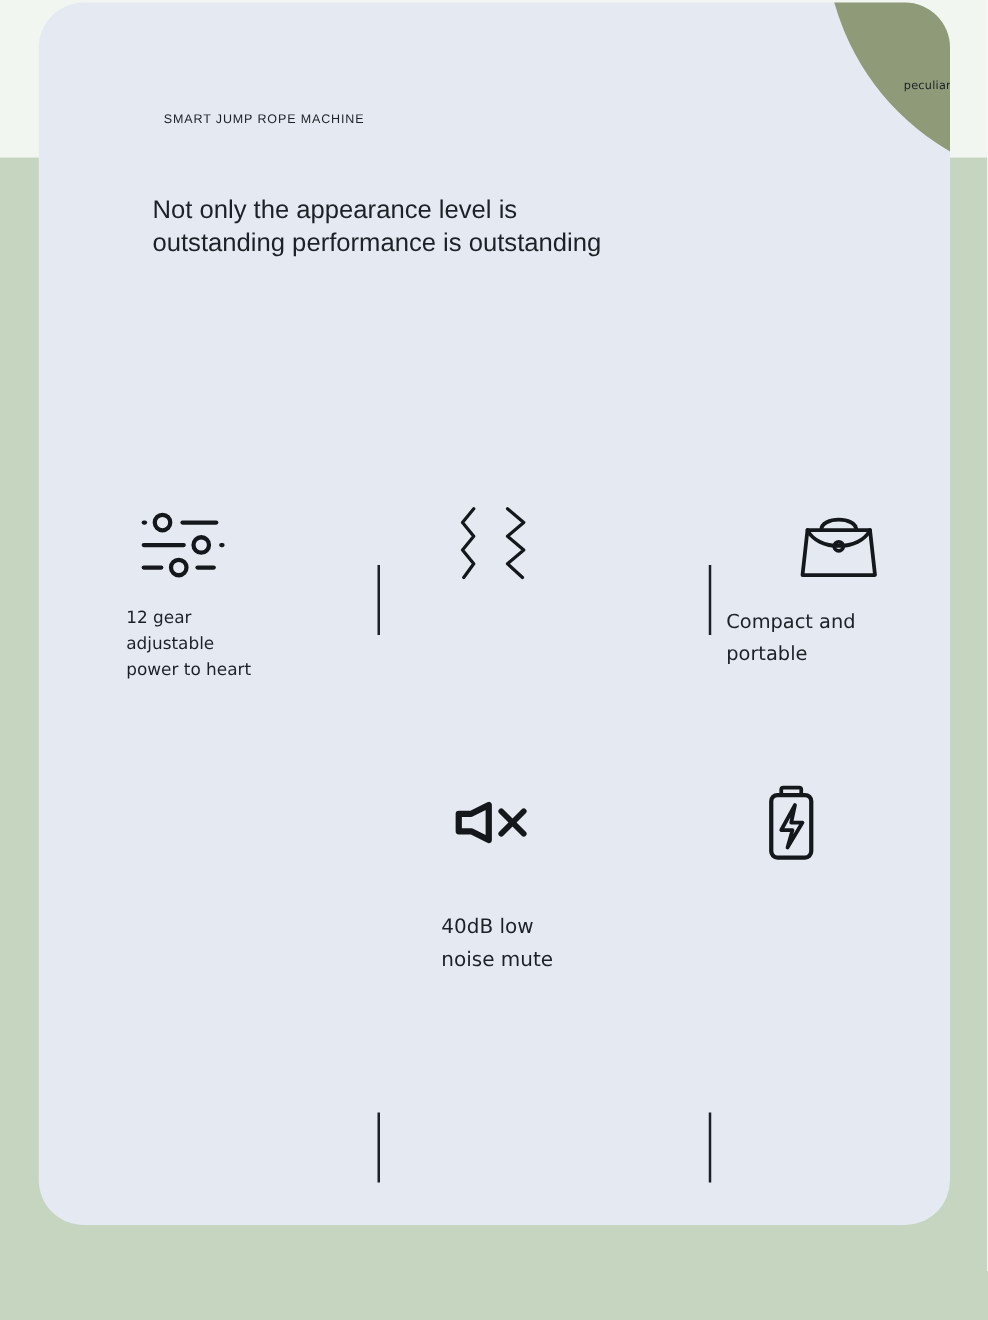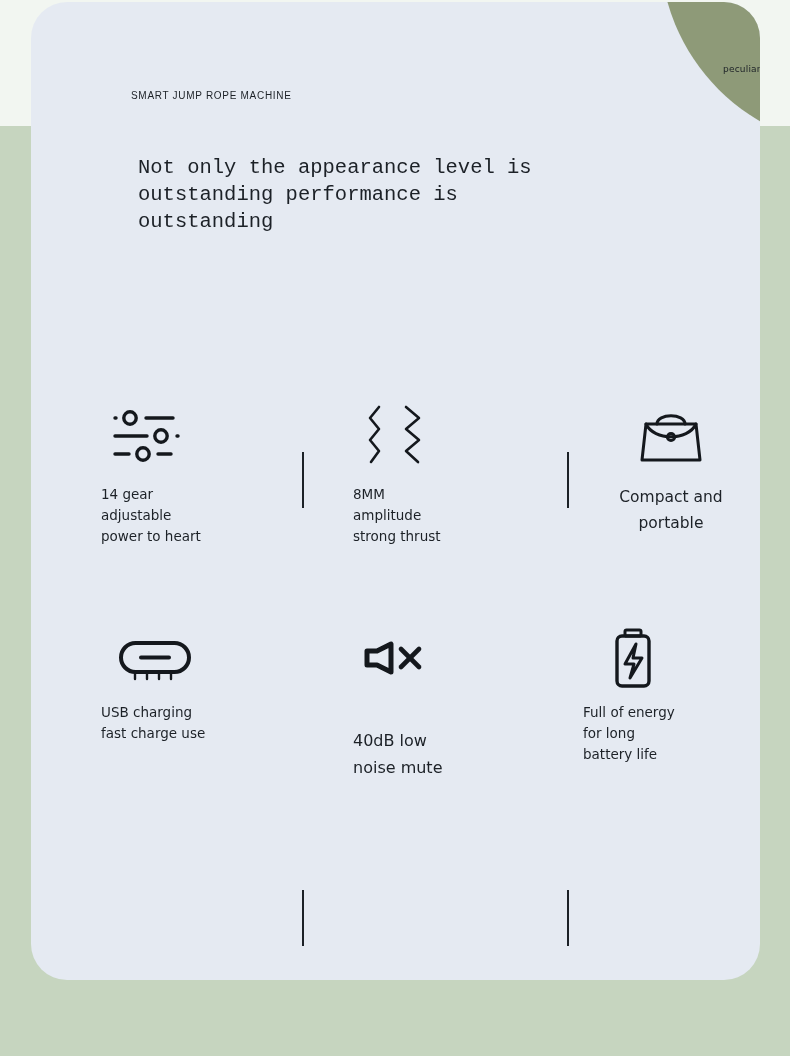--- a/index.html
+++ b/index.html
@@ -99,22 +99,21 @@
     font-family: "Liberation Sans", sans-serif;
   }
   .headline {
     position: absolute;
     left: 91px;
     top: 152px;
     font-size: 20.5px;
     line-height: 27px;
     color: #1c2127;
     width: 400px;
-    font-family: Liberation Mono, monospace;
-    margin-left: 16px;
+    font-family: Liberation Sans, sans-serif;
   }
 
   
   .features {
     position: absolute;
     left: 0;
     top: 398px;
     width: 729px;
   }
   .frow {
@@ -146,21 +145,21 @@
     font-family: "DejaVu Sans", sans-serif;
   }
   .flabel.big {
     font-size: 16px;
     line-height: 27px;
   }
   .flabel.mid {
     font-size: 15.5px;
     line-height: 26px;
   }
-  .flabel.ctr { text-align: center; }
+  .flabel.ctr { }
 
   
   .divider {
     position: absolute;
     width: 2px;
     background: #1c2127;
   }
 
   svg { display: block; }
 </style>
@@ -202,37 +201,34 @@
                 <line x1="6" y1="29" x2="38" y2="29"></line>
                 <circle cx="52" cy="29" r="6.2"></circle>
                 <line x1="68" y1="29" x2="69" y2="29"></line>
 
                 <line x1="6" y1="47" x2="20" y2="47"></line>
                 <circle cx="34" cy="47" r="6.2"></circle>
                 <line x1="49" y1="47" x2="62" y2="47"></line>
               </g>
             </svg>
           </div>
-          <div class="flabel" style="white-space:pre-line;">14 gear
+          <div class="flabel" style="white-space:pre-line;">12 gear
 adjustable
 power to heart</div>
         </div>
 
         <div class="fcell c1">
           <div class="ficon lft" style="padding-left:12px;">
             <svg width="70" height="70" viewBox="0 0 70 70">
               <g stroke="#14181d" stroke-width="2.6" fill="none" stroke-linejoin="round" stroke-linecap="round">
                 <polyline points="16,6 7,17 16,28 7,39 16,50 8,61"></polyline>
                 <polyline points="43,6 56,17 43,28 56,39 43,50 55,61"></polyline>
               </g>
             </svg>
           </div>
-          <div class="flabel" style="white-space:pre-line; margin-left:2px;">8MM
-amplitude
-strong thrust</div>
         </div>
 
         <div class="fcell c2" style="width:180px;">
           <div class="ficon ctr">
             <svg width="70" height="62" viewBox="0 0 70 62">
               <g stroke="#14181d" stroke-width="3" fill="none" stroke-linejoin="round" stroke-linecap="round">
                 <path d="M21 19 C21 8, 49 8, 49 19"></path>
                 <path d="M10 19 L60 19 L64 55 L6 55 Z"></path>
                 <path d="M10 19 C18 36, 52 36, 60 19"></path>
                 <circle cx="35" cy="32" r="3.6"></circle>
@@ -243,38 +239,20 @@
 portable</div>
         </div>
 
       </div>
 
       <div class="frow">
 
         <div class="divider" style="left:271px; top:272px; height:56px;"></div>
         <div class="divider" style="left:536px; top:272px; height:56px;"></div>
 
-        <div class="fcell c0">
-          <div class="ficon lft" style="padding-left:16px; height:80px;">
-            <svg width="76" height="48" viewBox="0 0 76 48">
-              <g stroke="#14181d" fill="none" stroke-linecap="round">
-                <rect x="4" y="9" width="68" height="29" rx="14.5" stroke-width="4"></rect>
-                <line x1="24" y1="23.5" x2="52" y2="23.5" stroke-width="4"></line>
-                <g stroke-width="2.4">
-                  <line x1="18" y1="38" x2="18" y2="45"></line>
-                  <line x1="30" y1="38" x2="30" y2="45"></line>
-                  <line x1="42" y1="38" x2="42" y2="45"></line>
-                  <line x1="54" y1="38" x2="54" y2="45"></line>
-                </g>
-              </g>
-            </svg>
-          </div>
-          <div class="flabel" style="white-space:pre-line; margin-top:4px;">USB charging
-fast charge use</div>
-        </div>
 
         <div class="fcell c1">
           <div class="ficon lft" style="padding-left:10px; height:80px;">
             <svg width="74" height="58" viewBox="0 0 74 58">
               <g stroke="#14181d" fill="none" stroke-linejoin="round" stroke-linecap="round">
                 <path d="M30 15 L30 43 L16 36 L6 36 L6 22 L16 22 Z" stroke-width="5"></path>
                 <g stroke-width="4.6">
                   <line x1="40" y1="20" x2="58" y2="38"></line>
                   <line x1="58" y1="20" x2="40" y2="38"></line>
                 </g>
@@ -288,23 +266,20 @@
         <div class="fcell c2">
           <div class="ficon lft" style="padding-left:30px; height:80px;">
             <svg width="52" height="64" viewBox="0 0 52 64">
               <g stroke="#14181d" fill="none" stroke-linejoin="round" stroke-linecap="round">
                 <rect x="14" y="4" width="16" height="6" rx="1.6" stroke-width="3"></rect>
                 <rect x="6" y="10" width="32" height="50" rx="5" stroke-width="3.4"></rect>
                 <path d="M25 18 L14 38 L23 38 L19 52 L31 32 L22 32 Z" stroke-width="3" stroke-linejoin="round"></path>
               </g>
             </svg>
           </div>
-          <div class="flabel" style="white-space:pre-line; margin-top:4px; margin-left:2px;">Full of energy
-for long
-battery life</div>
         </div>
 
       </div>
 
     </div>
 
   </div>
 </div>
 
 </body></html>

